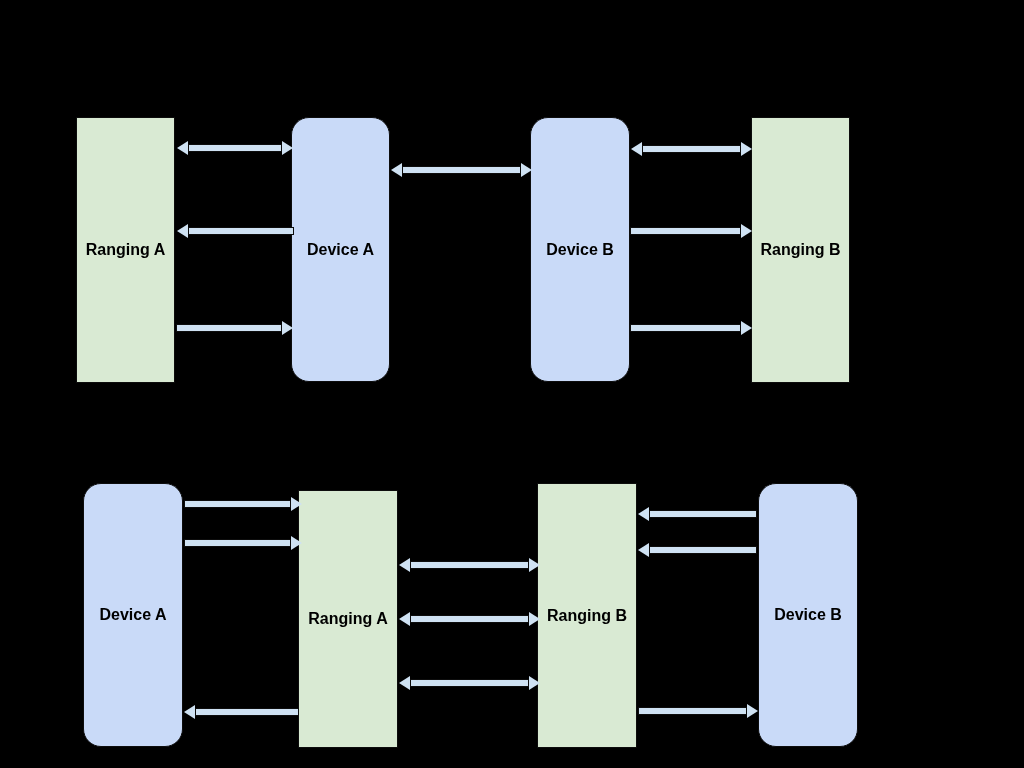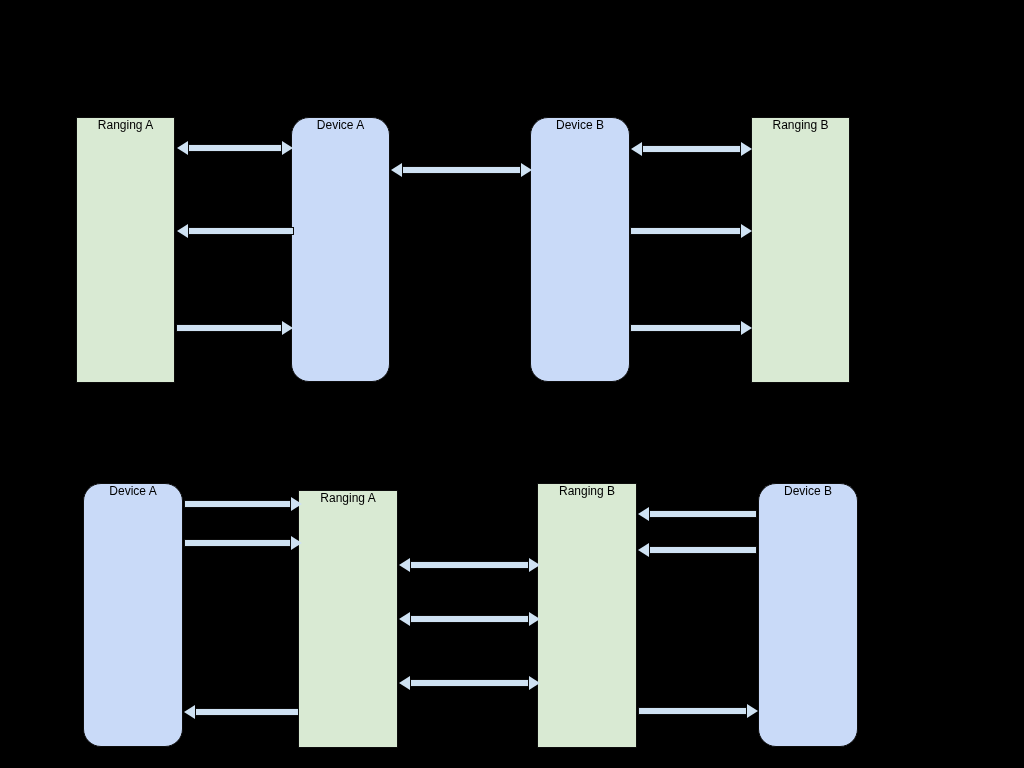--- a/index.html
+++ b/index.html
@@ -15,26 +15,27 @@
     position: relative;
     width: 1024px;
     height: 768px;
     background: var(--bg);
     overflow: hidden;
     font-family: "Liberation Sans", sans-serif;
   }
   .node {
     position: absolute;
     display: flex;
+    align-items: center;
     justify-content: center;
     box-sizing: border-box;
     border: 1px solid var(--outline);
     color: var(--text);
-    font-size: 12px;
-    font-weight: normal;
+    font-size: 16px;
+    font-weight: bold;
     z-index: 1;
   }
   .node.green { background: var(--green); }
   .node.blue  { background: var(--blue); border-radius: 18px; }
 
   .arrow {
     position: absolute;
     height: 6px;
     background: var(--arrow);
     border: 1px solid var(--outline);

